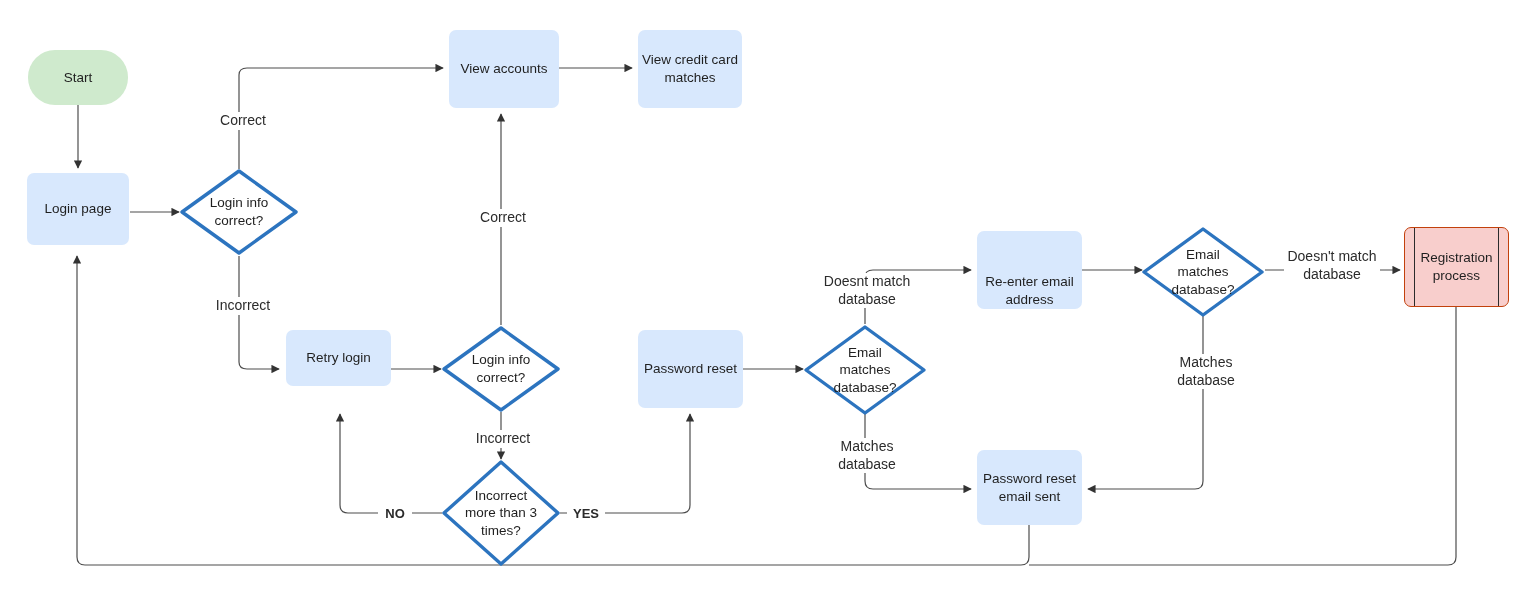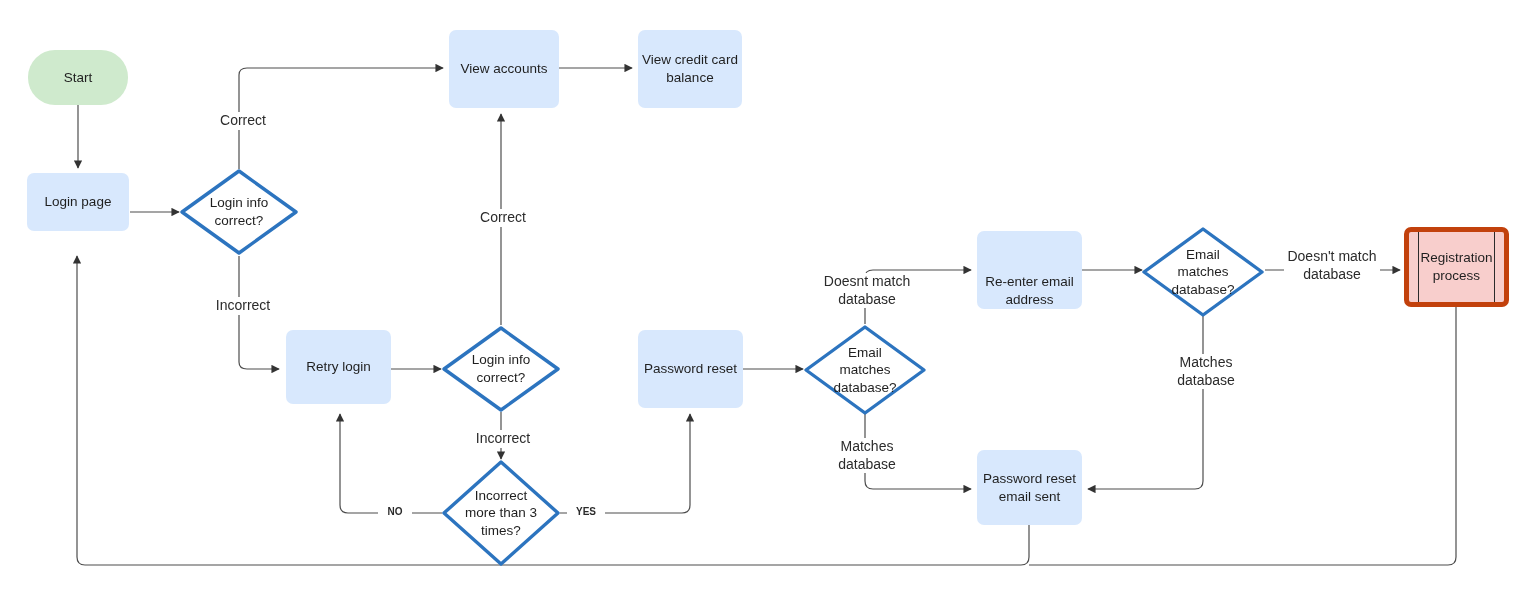--- a/index.html
+++ b/index.html
@@ -43,21 +43,21 @@
     background: #d8e8fd;
     border-radius: 7px;
   }
   .node.terminator {
     background: #cfeacd;
     border-radius: 27px;
     margin-top: 8px;
   }
   .node.predef {
     background: #f8cecc;
-    border: 5px solid #c2410c;
+    border: 1px solid #c2410c;
     border-radius: 7px;
   }
   .node.predef .bar-l,
   .node.predef .bar-r {
     position: absolute;
     top: 0;
     bottom: 0;
     width: 1px;
     background: #2b2b2b;
   }
@@ -98,21 +98,21 @@
     line-height: 1.25;
     color: #2b2b2b;
     text-align: center;
     background: #ffffff;
     padding: 0 2px;
     z-index: 4;
     white-space: pre-line;
   }
   .edge-label.bold {
     font-weight: bold;
-    font-size: 10px;
+    font-size: 13px;
   }
 </style>
 </head>
 <body>
 
 <div id="canvas">
 
   <svg id="edges" viewBox="0 0 1536 600" width="1536" height="600">
     <defs>
       <marker id="arrow" viewBox="0 0 10 10" refX="9" refY="5" markerWidth="7" markerHeight="7" orient="auto-start-reverse">
@@ -157,42 +157,42 @@
 
       <path d="M 1456 307 L 1456 557 Q 1456 565 1448 565 L 1029 565"></path>
 
     </g>
   </svg>
 
   <div class="node terminator" style="left:28px; top:42px; width:100px; height:55px;">
     <span>Start</span>
   </div>
 
-  <div class="node process" style="left:27px; top:173px; width:102px; height:58px;">
+  <div class="node process" style="left:27px; top:173px; width:102px; height:72px;">
     <span>Login page</span>
   </div>
 
   <div class="diamond" style="left:179px; top:168px; width:120px; height:88px;">
     <svg width="120" height="88" viewBox="0 0 120 88">
       <polygon points="60,3 117,44 60,85 3,44" fill="#ffffff" stroke="#2c74bf" stroke-width="3.4" stroke-linejoin="round"></polygon>
     </svg>
     <div class="dlabel">Login info
 correct?</div>
   </div>
 
   <div class="node process" style="left:449px; top:30px; width:110px; height:78px;">
     <span>View accounts</span>
   </div>
 
   <div class="node process" style="left:638px; top:30px; width:104px; height:78px;">
     <span>View credit card
-balance</span>
-  </div>
-
-  <div class="node process" style="left:286px; top:330px; width:105px; height:74px;">
+matches</span>
+  </div>
+
+  <div class="node process" style="left:286px; top:330px; width:105px; height:56px;">
     <span>Retry login</span>
   </div>
 
   <div class="diamond" style="left:441px; top:325px; width:120px; height:88px;">
     <svg width="120" height="88" viewBox="0 0 120 88">
       <polygon points="60,3 117,44 60,85 3,44" fill="#ffffff" stroke="#2c74bf" stroke-width="3.4" stroke-linejoin="round"></polygon>
     </svg>
     <div class="dlabel">Login info
 correct?</div>
   </div>

